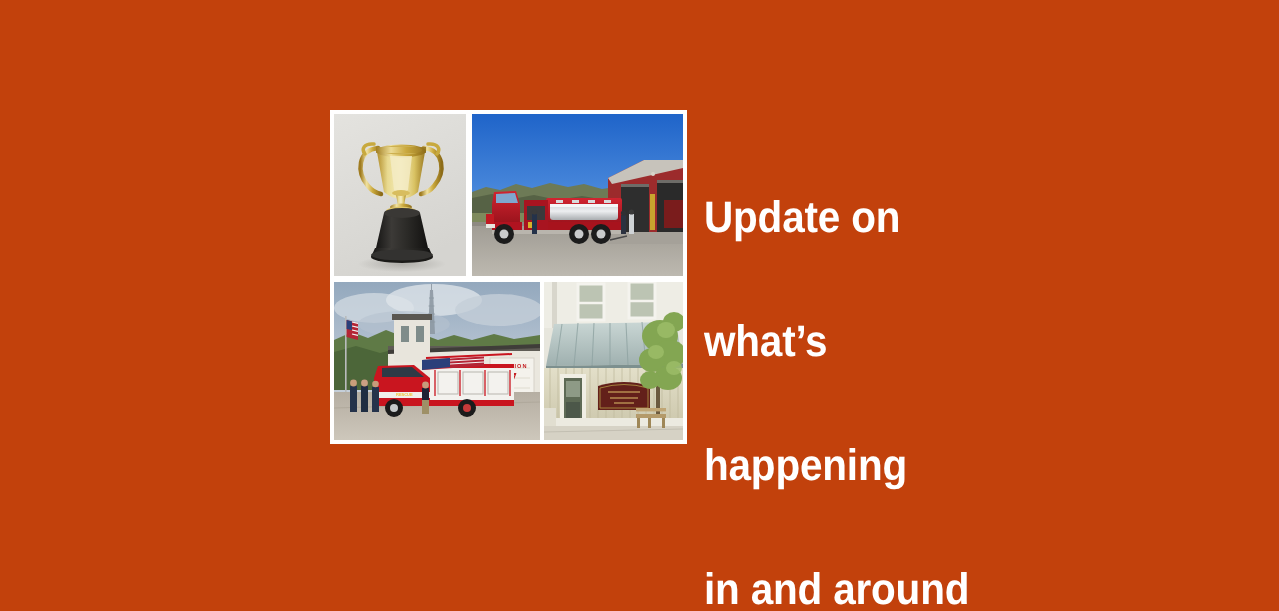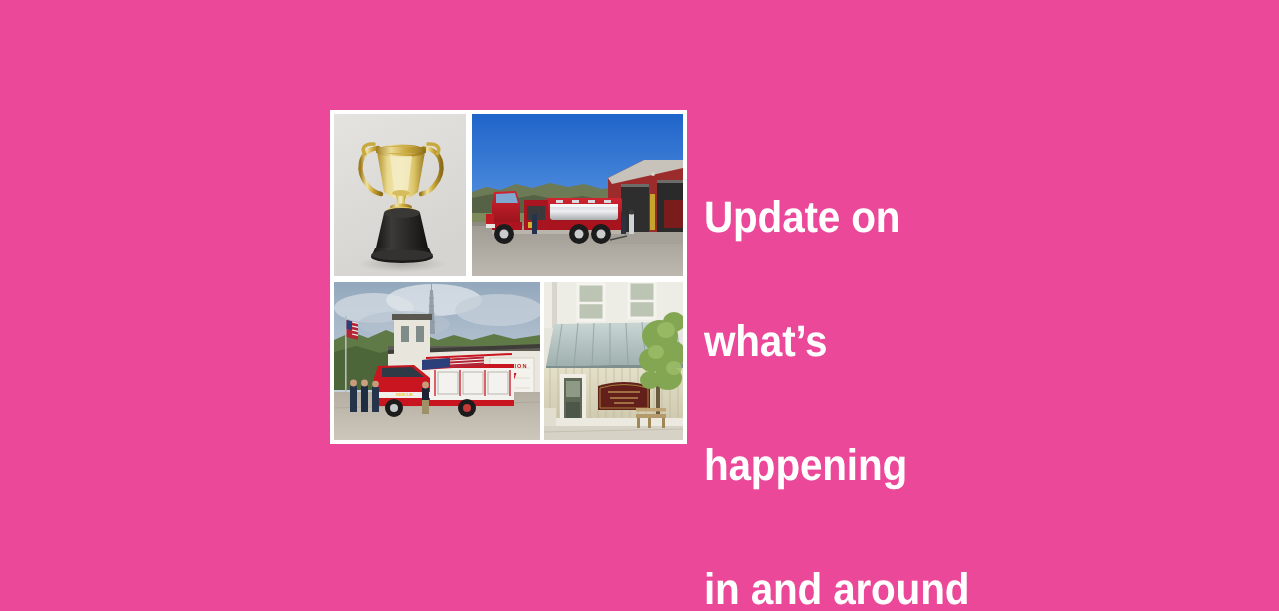--- a/index.html
+++ b/index.html
@@ -15,21 +15,21 @@
     background: #c7d79c;
     font-family: "Liberation Sans", sans-serif;
     position: relative;
   }
 
   
   .banner {
     position: absolute;
     left: 0; top: 0;
     width: 1279px; height: 611px;
-    background: #ec4899;
+    background: #c2410c;
   }
 
   
   .collage {
     position: absolute;
     left: 330px;
     top: 110px;
     width: 357px;
     height: 334px;
     background: #ffffff;

